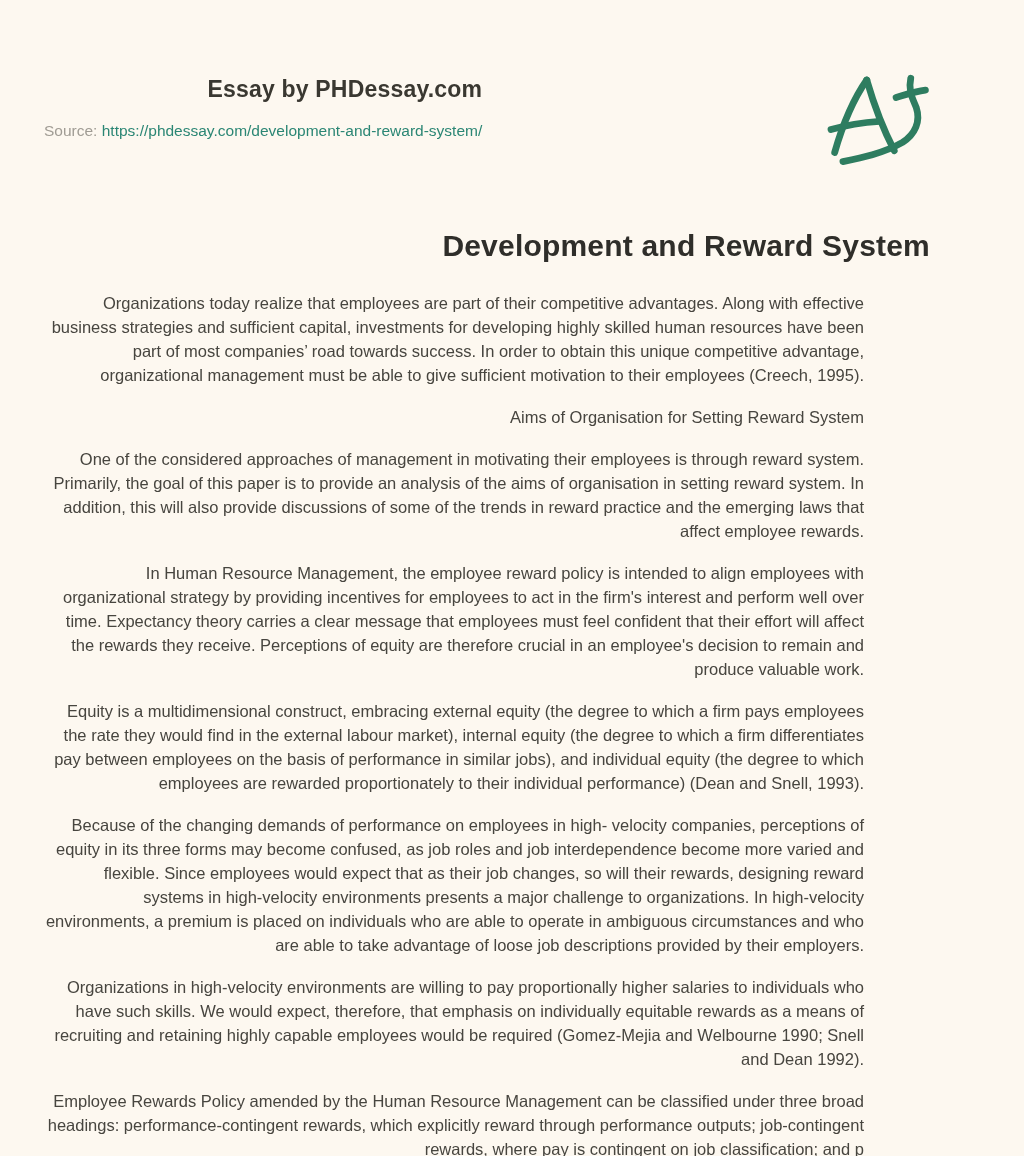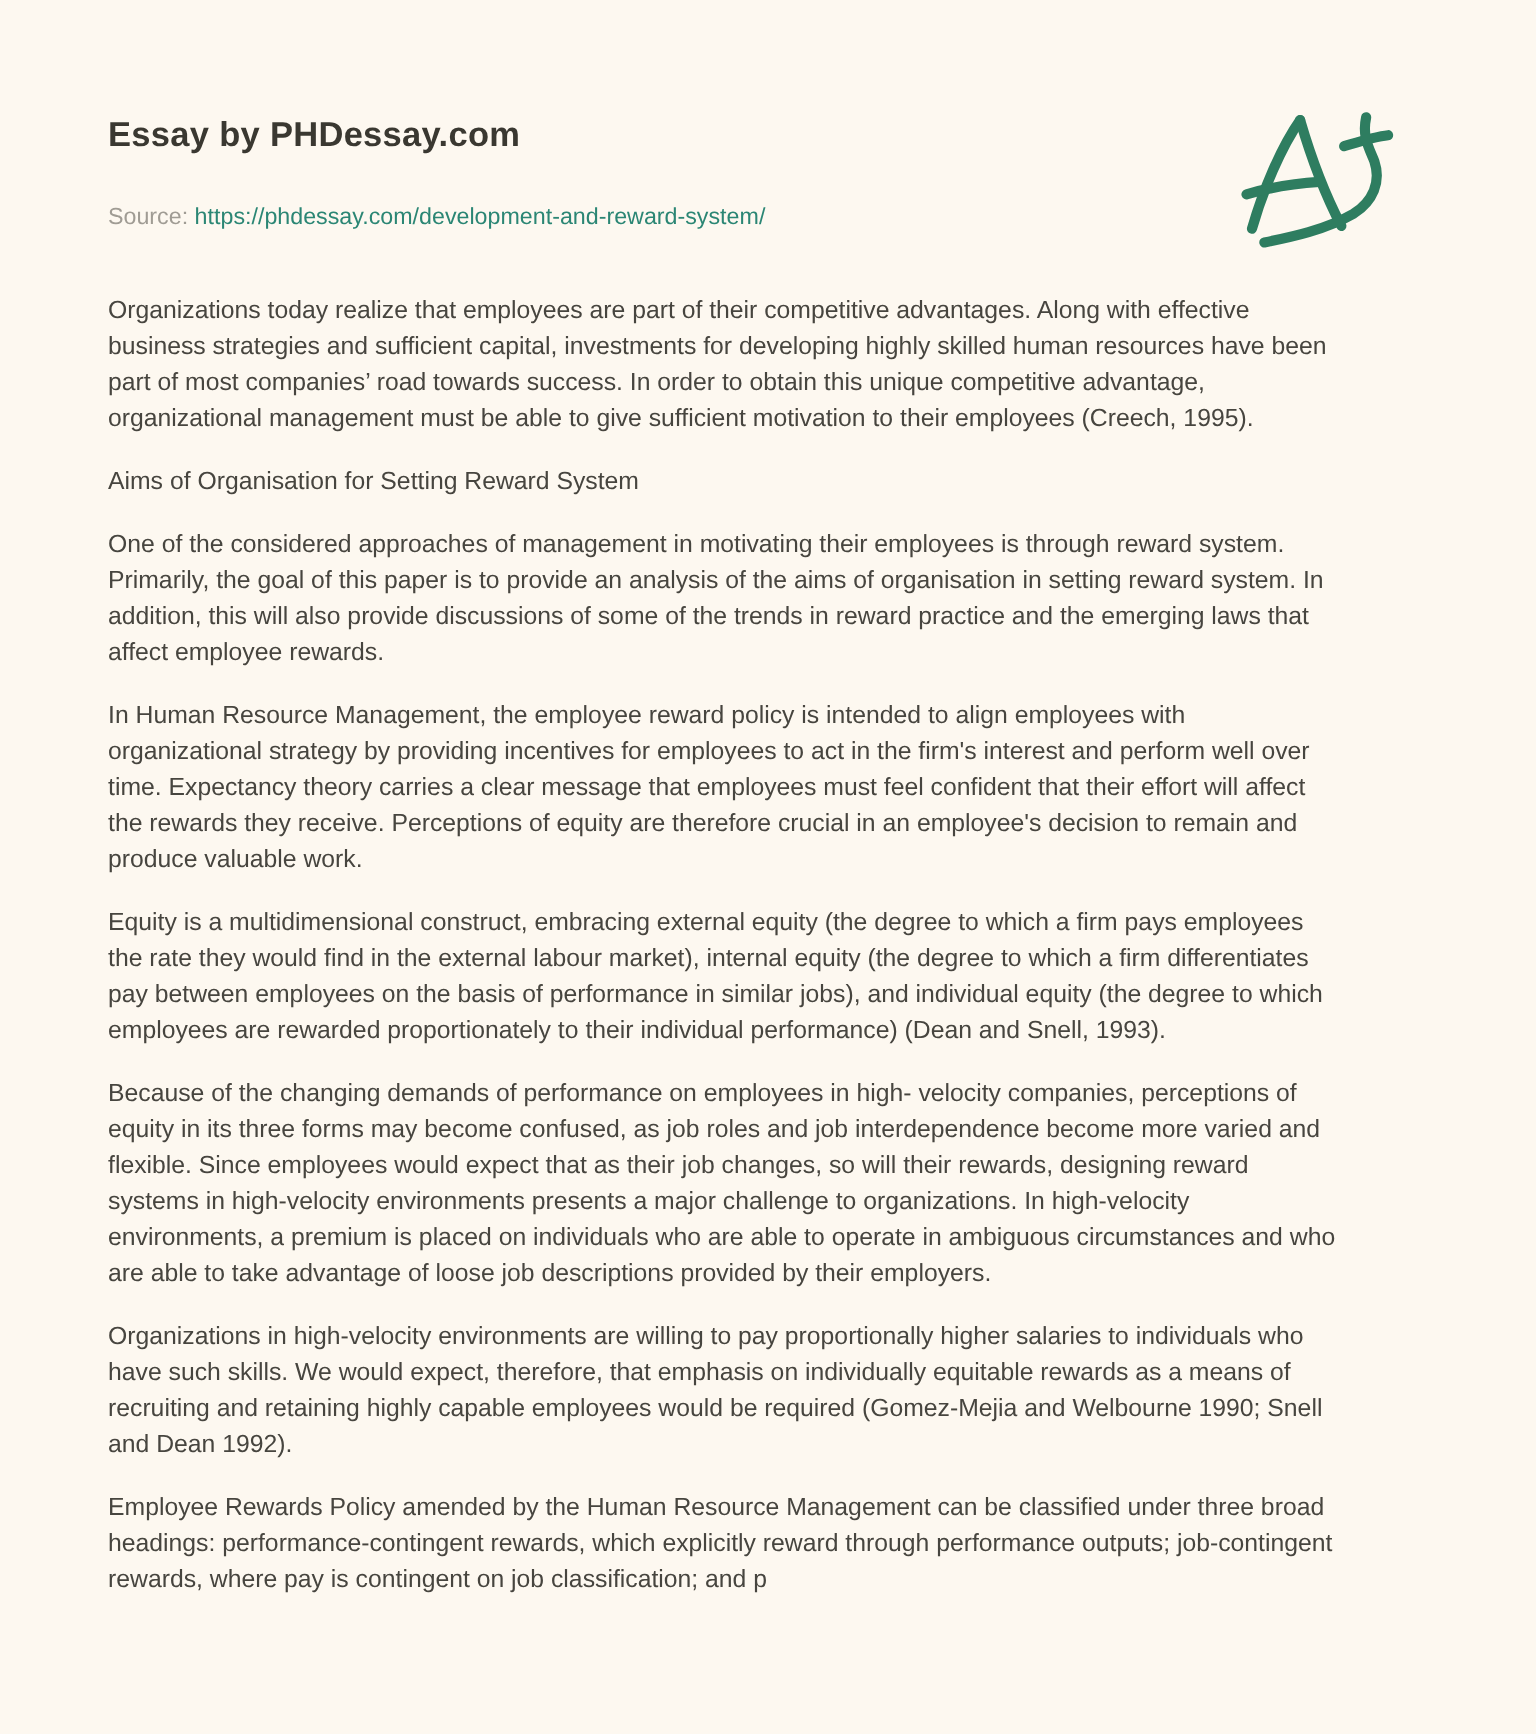--- a/index.html
+++ b/index.html
@@ -17,36 +17,37 @@
     padding: 0;
     background: var(--bg);
     font-family: "Liberation Sans", sans-serif;
   }
   .page {
     width: 1024px;
     height: 1156px;
     overflow: hidden;
     position: relative;
     background: var(--bg);
-    padding: 76px 94px 0 72px;
+    padding: 76px 94px 0 44px;
+    text-align: right;
   }
   .page-header {
     display: flex;
     justify-content: space-between;
     align-items: flex-start;
   }
   .site-title {
     margin: 0;
     font-size: 23px;
     font-weight: 700;
     letter-spacing: 0.2px;
     color: var(--header-text);
   }
   .source-line {
-    margin: 33px 0 0 0;
+    margin: 19px 0 0 0;
     font-size: 15.5px;
     color: var(--muted-text);
   }
   .source-line a {
     color: var(--link);
     text-decoration: none;
   }
   .logo {
     width: 110px;
     height: 98px;
@@ -97,20 +98,21 @@
         <path d="M12,64 C29,59 49,56 65,55"></path>
 
         <path d="M83,29 C93,26 105,22 115,21"></path>
 
         <path d="M99,8 C96,22 101,30 105,40 C110,55 104,69 90,78 C69,90 45,95 25,99"></path>
       </svg>
     </div>
   </header>
 
   <main>
+    <h2 class="essay-title">Development and Reward System</h2>
     <div class="essay-body">
         <p>Organizations today realize that employees are part of their competitive advantages. Along with effective business strategies and sufficient capital, investments for developing highly skilled human resources have been part of most companies’ road towards success. In order to obtain this unique competitive advantage, organizational management must be able to give sufficient motivation to their employees (Creech, 1995).</p>
         <p>Aims of Organisation for Setting Reward System</p>
         <p>One of the considered approaches of management in motivating their employees is through reward system. Primarily, the goal of this paper is to provide an analysis of the aims of organisation in setting reward system. In addition, this will also provide discussions of some of the trends in reward practice and the emerging laws that affect employee rewards.</p>
         <p>In Human Resource Management, the employee reward policy is intended to align employees with organizational strategy by providing incentives for employees to act in the firm's interest and perform well over time. Expectancy theory carries a clear message that employees must feel confident that their effort will affect the rewards they receive. Perceptions of equity are therefore crucial in an employee's decision to remain and produce valuable work.</p>
         <p>Equity is a multidimensional construct, embracing external equity (the degree to which a firm pays employees the rate they would find in the external labour market), internal equity (the degree to which a firm differentiates pay between employees on the basis of performance in similar jobs), and individual equity (the degree to which employees are rewarded proportionately to their individual performance) (Dean and Snell, 1993).</p>
         <p>Because of the changing demands of performance on employees in high- velocity companies, perceptions of equity in its three forms may become confused, as job roles and job interdependence become more varied and flexible. Since employees would expect that as their job changes, so will their rewards, designing reward systems in high-velocity environments presents a major challenge to organizations. In high-velocity environments, a premium is placed on individuals who are able to operate in ambiguous circumstances and who are able to take advantage of loose job descriptions provided by their employers.</p>
         <p>Organizations in high-velocity environments are willing to pay proportionally higher salaries to individuals who have such skills. We would expect, therefore, that emphasis on individually equitable rewards as a means of recruiting and retaining highly capable employees would be required (Gomez-Mejia and Welbourne 1990; Snell and Dean 1992).</p>
         <p>Employee Rewards Policy amended by the Human Resource Management can be classified under three broad headings: performance-contingent rewards, which explicitly reward through performance outputs; job-contingent rewards, where pay is contingent on job classification; and p</p>
       </div>

